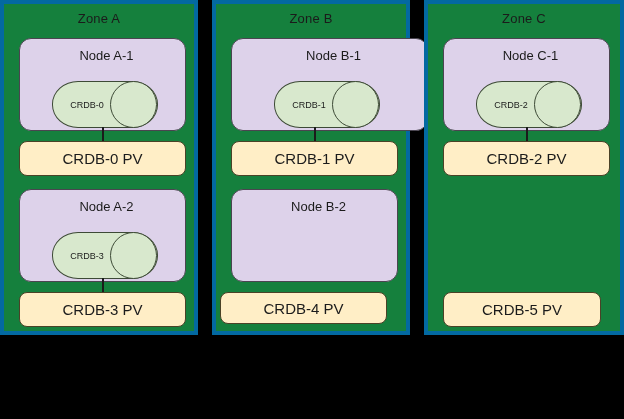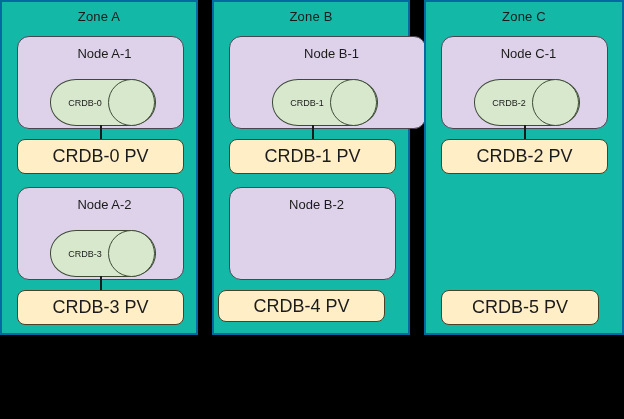--- a/index.html
+++ b/index.html
@@ -16,22 +16,22 @@
   #canvas {
     position: relative;
     width: 624px;
     height: 419px;
     background: #000000;
   }
 
   
   .zone {
     position: absolute;
-    background: #14b8a6;
-    border: 2px solid #0369a1;
+    background: #15803d;
+    border: 4px solid #0369a1;
     box-sizing: border-box;
   }
   .zone-title {
     position: absolute;
     top: 7px;
     left: 0;
     right: 0;
     text-align: center;
     font-size: 13px;
     color: #1b1b1b;
@@ -102,21 +102,21 @@
   
   .pv {
     position: absolute;
     background: #ffeec6;
     border: 1px solid #4a4227;
     border-radius: 8px;
     box-sizing: border-box;
     display: flex;
     align-items: center;
     justify-content: center;
-    font-size: 18px;
+    font-size: 15px;
     color: #1b1b1b;
   }
 
   
   .conn {
     position: absolute;
     width: 2px;
     background: #1b1b1b;
   }
 </style>

